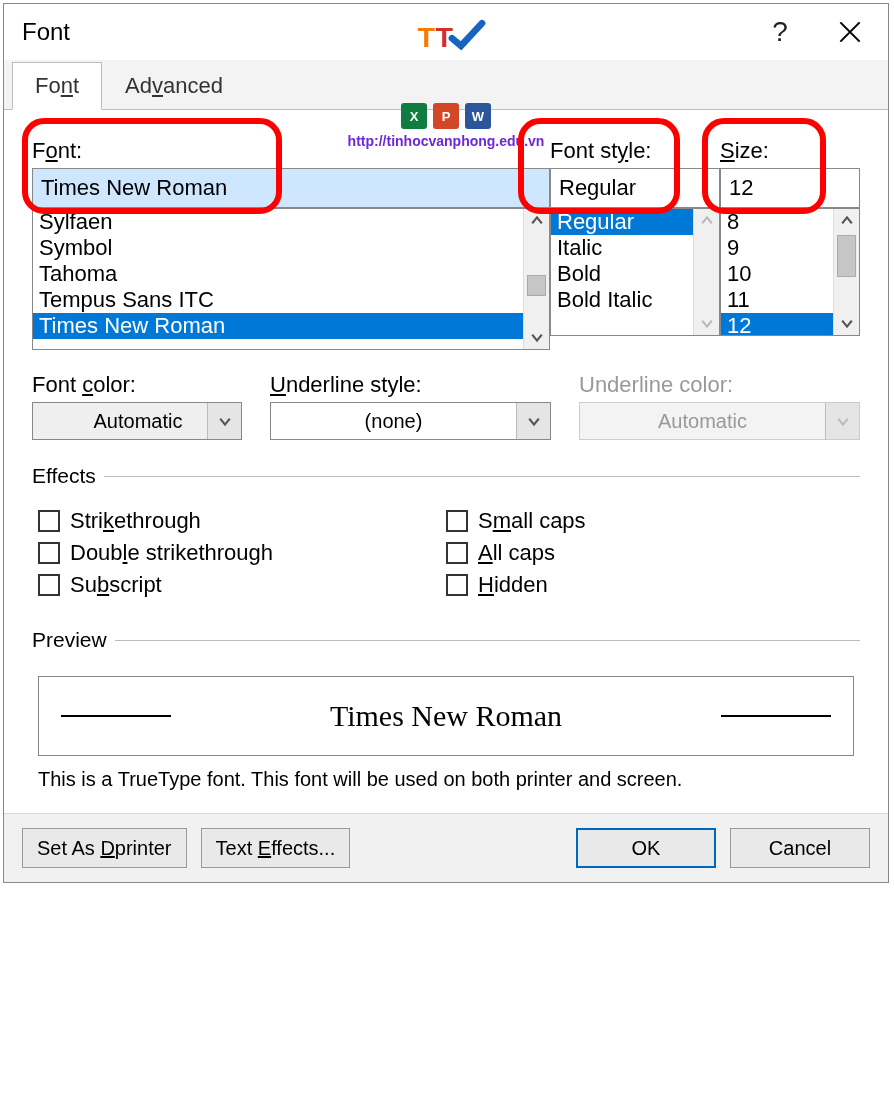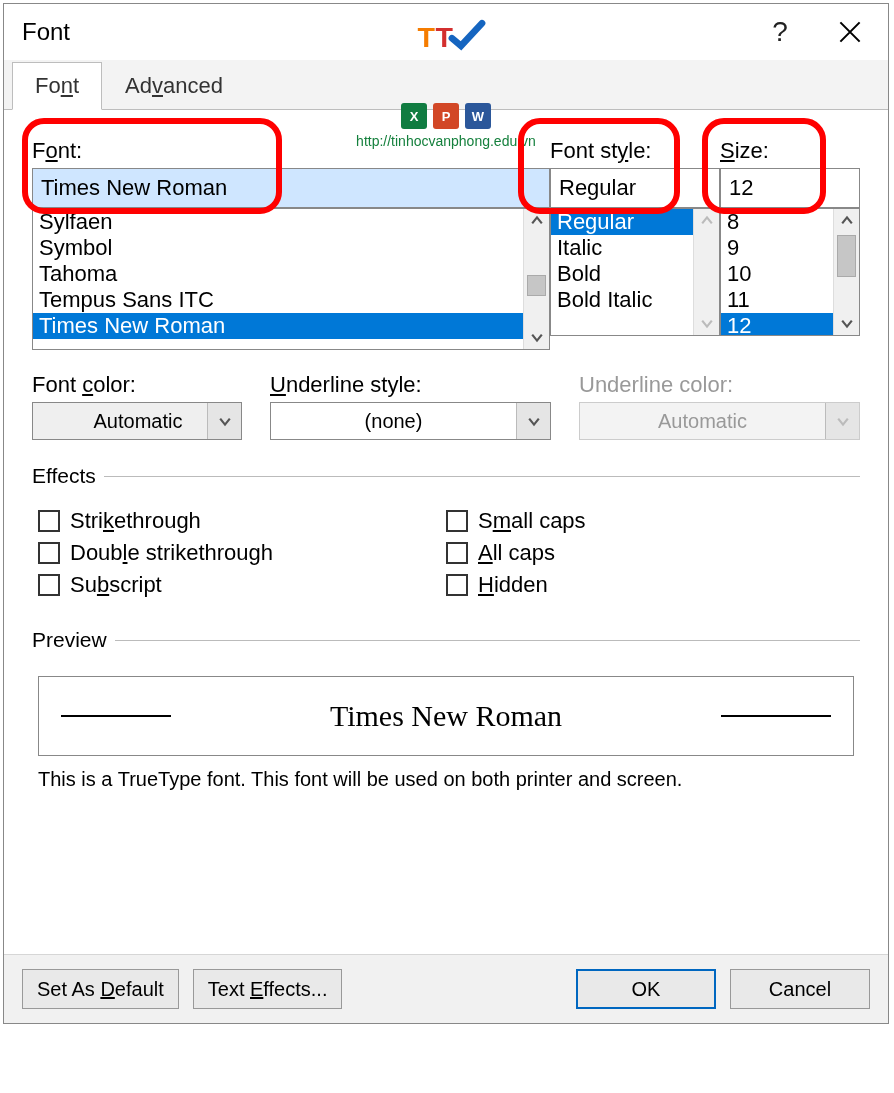--- a/index.html
+++ b/index.html
@@ -9,21 +9,21 @@
     font-family: "Segoe UI", Tahoma, sans-serif;
     font-size: 20px;
     background: #fff;
     width: 894px;
     height: 1093px;
     overflow: hidden;
   }
   .dialog {
     border: 1px solid #888;
     width: 886px;
-    height: 1021px;
+    height: 880px;
     background: #fff;
     position: relative;
   }
   .titlebar {
     display: flex;
     align-items: center;
     height: 56px;
     padding: 0 12px 0 18px;
   }
   .titlebar .title { flex: 1; font-size: 24px; }
@@ -35,21 +35,21 @@
   .help-icon { font-size: 30px; font-weight: 400; margin-right: 18px;}
   .close-icon svg { width: 22px; height: 22px; }
   .watermark {
     position: absolute;
     top: 10px; left: 0; right: 0;
     text-align: center;
     pointer-events: none;
   }
   .watermark-icons { display:flex; justify-content:center; gap:6px; margin-top:40px;}
   .wm-app { width:26px; height:26px; border-radius:3px; display:flex; align-items:center; justify-content:center; color:#fff; font-size:13px; font-weight:bold;}
-  .watermark-url { color:#15803d; font-size:14px; font-weight:normal; margin-top:4px;}
+  .watermark-url { color:#6d28d9; font-size:14px; font-weight:bold; margin-top:4px;}
   .watermark svg { width: 90px; height: 44px; }
   .tabs {
     display:flex;
     border-bottom: 1px solid #bdbdbd;
     background: #f3f3f3;
     padding-left: 8px;
     height: 50px;
     align-items: flex-end;
   }
   .tab {
@@ -374,20 +374,20 @@
         <div class="line"></div>
         <div class="sample">Times New Roman</div>
         <div class="line"></div>
       </div>
       <div class="desc">This is a TrueType font. This font will be used on both printer and screen.</div>
     </fieldset>
 
   </div>
 
   <div class="footer">
-    <button class="winbtn"><span>Set As </span><span class="u">D</span><span>efault</span></button>
+    <button class="winbtn"><span>Set As </span><span class="u">D</span><span>printer</span></button>
     <button class="winbtn"><span>Text </span><span class="u">E</span><span>ffects...</span></button>
     <span class="spacer"></span>
     <button class="winbtn primary">OK</button>
     <button class="winbtn">Cancel</button>
   </div>
 
 </div>
 
 </body></html>

